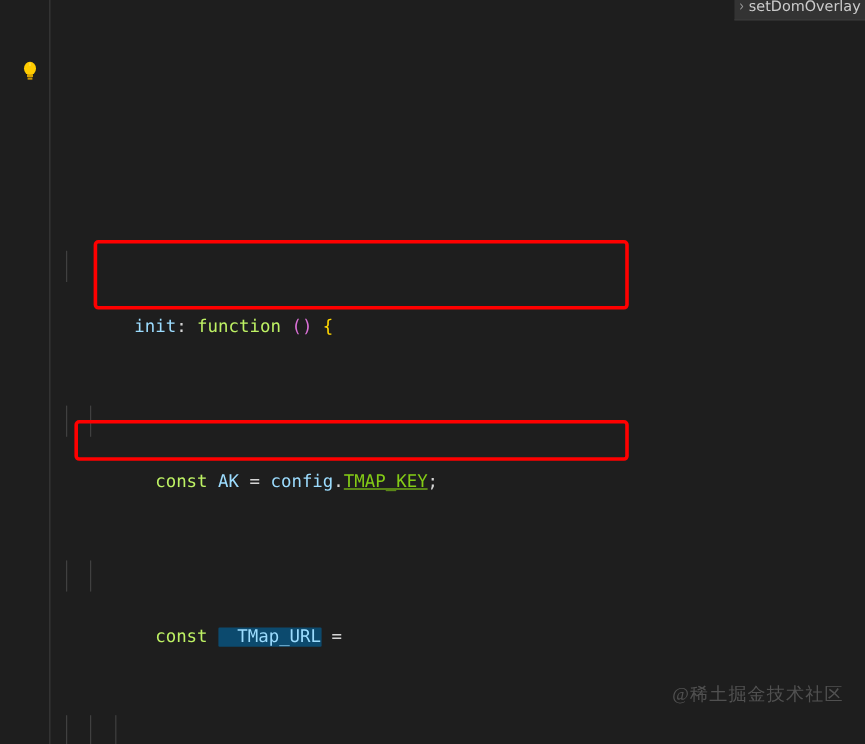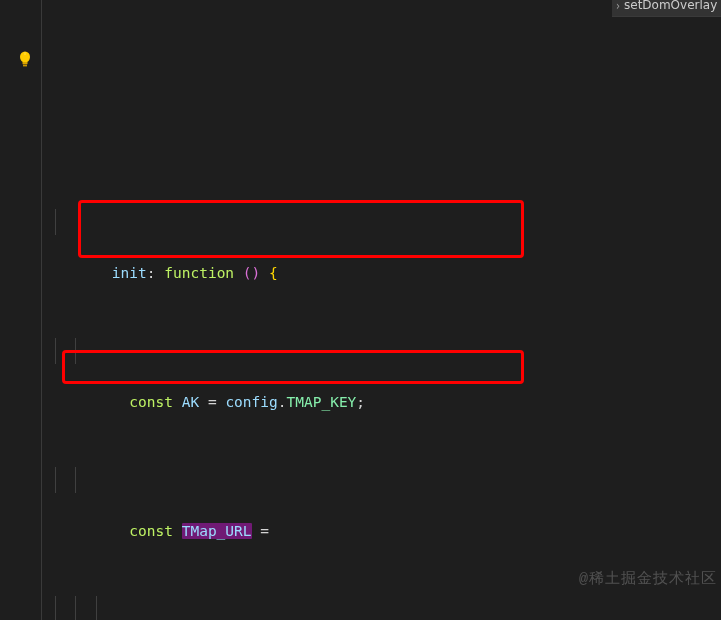--- a/index.html
+++ b/index.html
@@ -107,46 +107,47 @@
     background: #404040;
   }
   .g1 { left: 55px; }
   .g2 { left: 75px; }
   .g3 { left: 96px; }   
   .kw2      { color: #bef264; }   
   .var      { color: #9cdcfe; }   
   .op       { color: #d4d4d4; }
   .p-y      { color: #ffd700; }   
   .p-p      { color: #da70d6; }   
-  .prop     { color: #86efac; }
+  .prop     { color: #84cc16; text-decoration: underline; }
 
   
   .sel-blue {
-    background: #701a75;
+    background: #0c4a6e;
     color: #9cdcfe;
     border-radius: 1px;
+    padding-left: 16px;
   }
 
   
   .annot {
     position: absolute;
     border: 3px solid #ff0000;
     border-radius: 4px;
     z-index: 20;
     pointer-events: none;
     background: transparent;
   }
 
   
   .watermark {
     position: absolute;
-    right: 4px;
+    right: 18px;
     bottom: 32px;
     color: rgba(200,200,200,0.30);
-    font-family: Liberation Mono, monospace;
+    font-family: Liberation Serif, serif;
     font-size: 15px;
     z-index: 15;
     letter-spacing: 1px;
     white-space: nowrap;
   }
 </style>
 </head>
 <body>
 
 <div id="editor">

